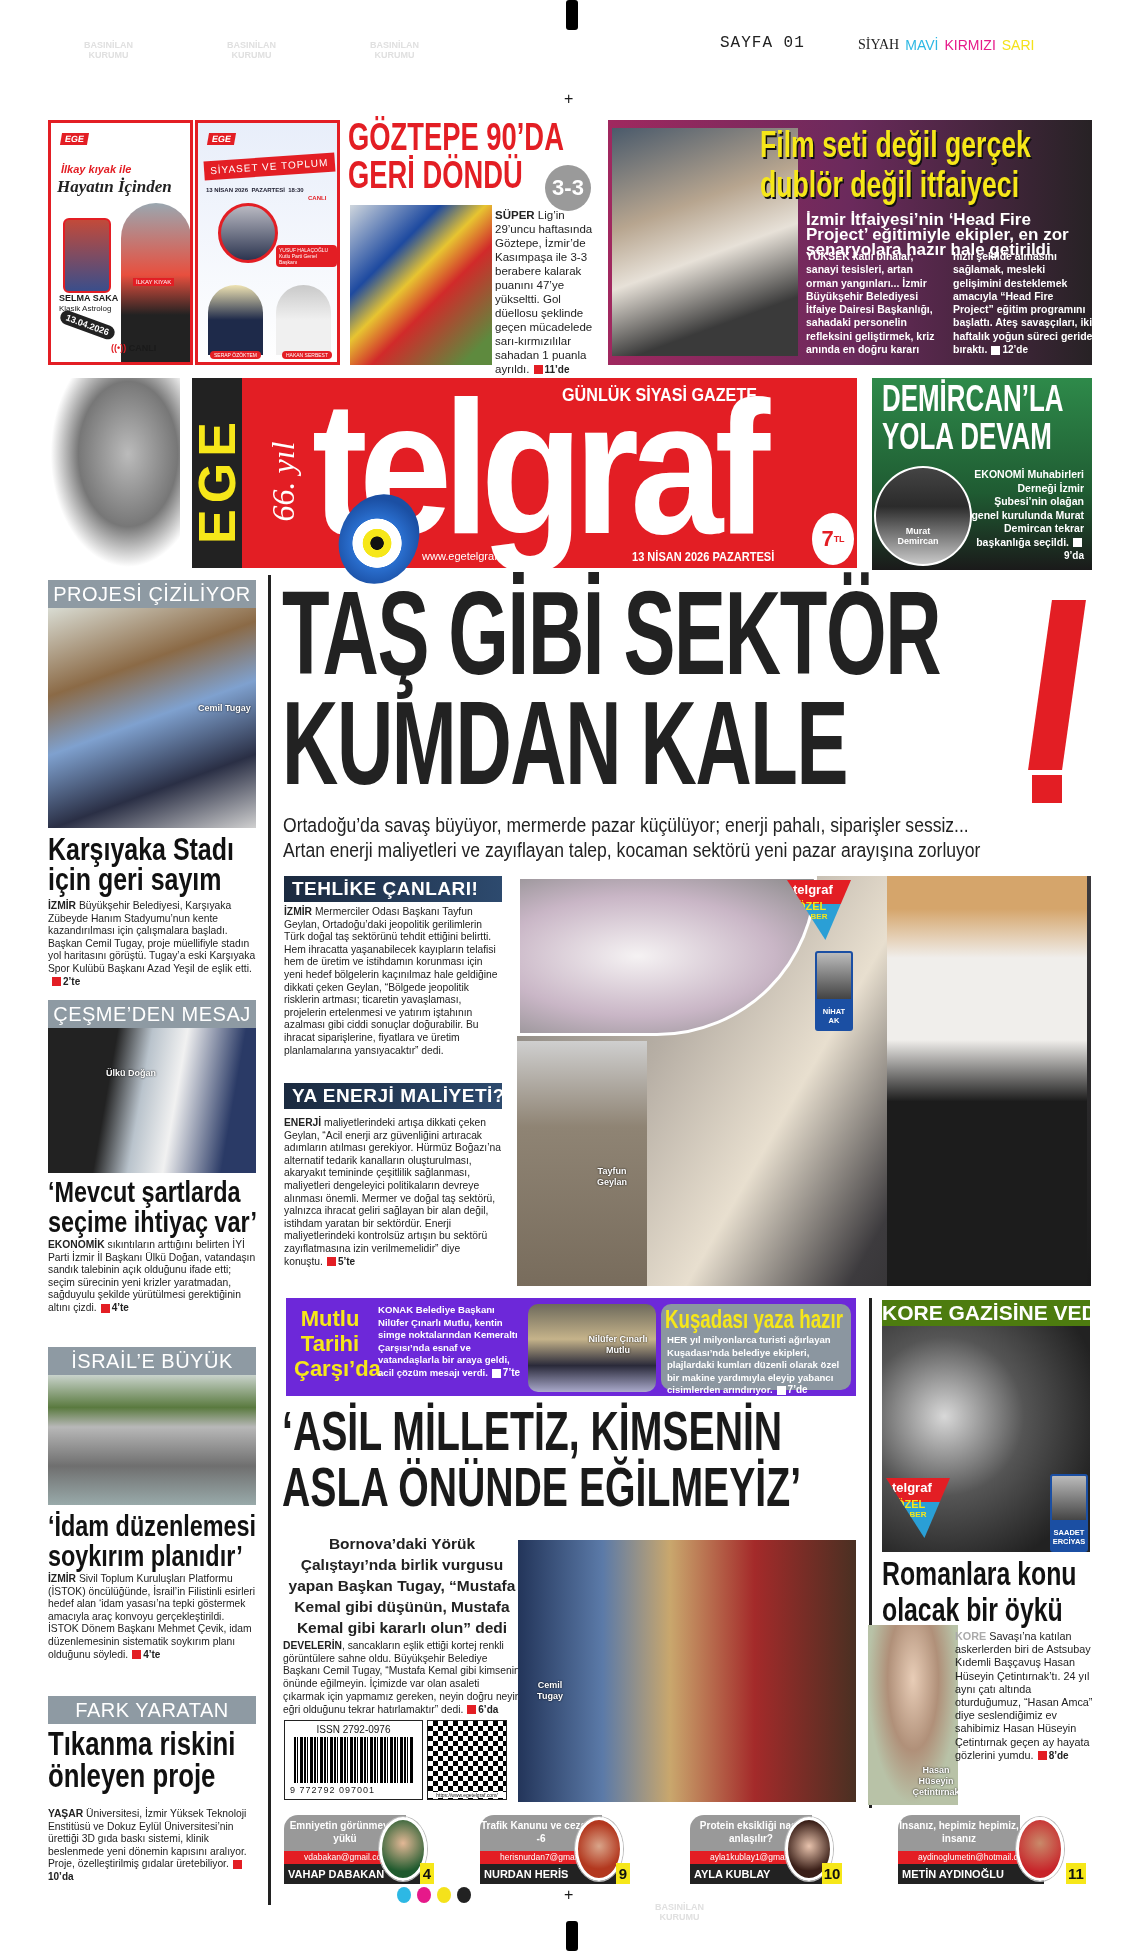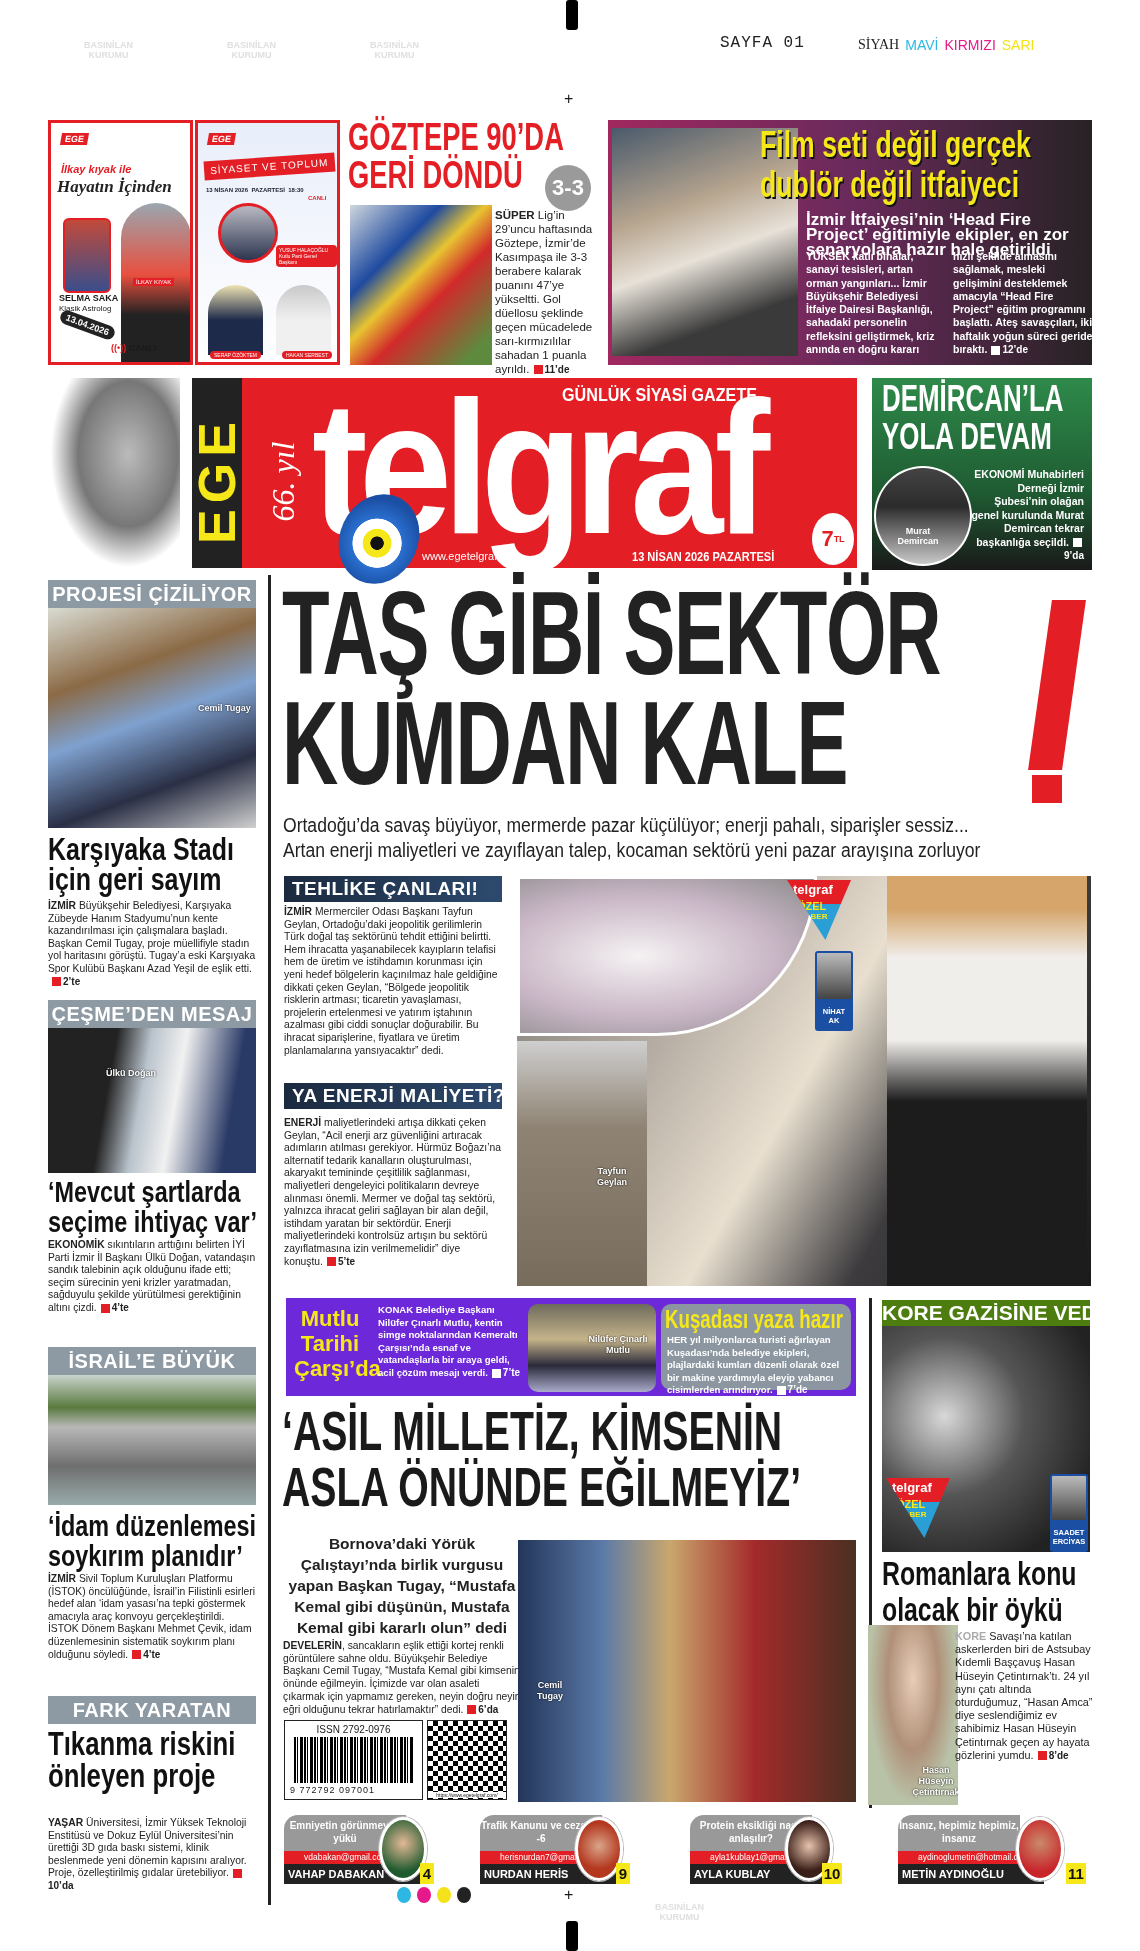--- a/index.html
+++ b/index.html
@@ -64,21 +64,21 @@
 .mast-url{position:absolute;left:230px;top:172px;color:#fff;font-size:11px}
 .mast-date{position:absolute;left:440px;top:171px;color:#fff;font-size:13px;font-weight:700;transform:scaleX(.85);transform-origin:left top}
 .mast-price{position:absolute;left:620px;top:135px;width:42px;height:52px;border-radius:50%;background:#fff;color:#e31e24;font-size:22px;font-weight:900;display:flex;align-items:center;justify-content:center}
 .demir{position:absolute;left:872px;top:378px;width:220px;height:192px;background:linear-gradient(#2e8a4a,#1f5b32 60%,#1a1a1a);overflow:hidden}
 .demir-title{position:absolute;left:10px;top:2px;color:#fff;font-size:36px;line-height:38px;font-weight:700;transform:scaleX(.72);transform-origin:left top;white-space:nowrap}
 .demir-photo{left:2px;top:88px;width:98px;height:100px;border-radius:50%;background:linear-gradient(#444,#2b2b2b 40%,#c9c9c9);border:2px solid #fff}
 .demir-cap{position:absolute;left:16px;top:148px;color:#fff;font-size:9px;text-align:center;font-weight:700}
 .demir-text{position:absolute;right:8px;top:90px;width:120px;text-align:right;color:#fff;font-size:10.5px;line-height:13.5px;font-weight:700}
 
 .lcol{position:absolute;left:48px;width:208px}
-.kicker-grey{background:#8e9aa3;color:#fff;font-size:20px;font-weight:700;text-align:center;line-height:28px;height:28px;overflow:hidden;letter-spacing:.5px}
+.kicker-grey{background:#8e9aa3;color:#fff;font-size:20px;font-weight:400;text-align:center;line-height:28px;height:28px;overflow:hidden;letter-spacing:.5px}
 .left-photo{width:208px;background:#aab}
 .hl-black{font-size:30px;line-height:30px;font-weight:900;color:#111;white-space:nowrap;transform:scaleX(.78);transform-origin:left top}
 .body-s{font-size:10.3px;line-height:12.6px;color:#222;font-weight:400}
 .divider-v{position:absolute;left:268px;top:575px;width:3px;height:1330px;background:#222}
 
 .main-hl{position:absolute;left:282px;top:578px;color:#222;font-size:118px;line-height:110px;font-weight:900;transform:scaleX(.66);transform-origin:left top;white-space:nowrap;letter-spacing:-2px}
 .main-ex{position:absolute;left:1040px;top:600px;width:34px;height:170px;background:#e31e24;transform:skewX(-8deg)}
 .main-dot{position:absolute;left:1032px;top:775px;width:30px;height:28px;background:#e31e24}
 .deck{position:absolute;left:283px;top:813px;color:#222;font-size:19.5px;line-height:25px;transform:scaleX(.9);transform-origin:left top;white-space:nowrap}
 .kicker-dark{background:linear-gradient(90deg,#1b2a3f,#2d4a6e);color:#fff;font-size:19px;font-weight:700;height:26px;line-height:26px;padding-left:8px;white-space:nowrap;letter-spacing:.5px}
@@ -269,21 +269,21 @@
   </div>
   <div class="body-s"><span class="lead">İZMİR</span> <span>Sivil Toplum Kuruluşları Platformu (İSTOK) öncülüğünde, İsrail’in Filistinli esirleri hedef alan ‘idam yasası’na tepki göstermek amacıyla araç konvoyu gerçekleştirildi. İSTOK Dönem Başkanı Mehmet Çevik, idam düzenlemesinin sistematik soykırım planı olduğunu söyledi.</span><span class="ref"></span><span class="refnum">4’te</span></div>
 </div>
 
 <div class="lcol" style="top:1696px">
   <div class="kicker-grey">FARK YARATAN BULUŞ</div>
   <div style="height:66px;margin-top:4px;overflow:hidden">
     <div class="hl-black" style="font-size:33px;line-height:32px">Tıkanma riskini</div>
     <div class="hl-black" style="font-size:33px;line-height:32px">önleyen proje</div>
   </div>
-  <div class="body-s" style="margin-top:23px"><span class="lead">YAŞAR</span> <span>Üniversitesi, İzmir Yüksek Teknoloji Enstitüsü ve Dokuz Eylül Üniversitesi’nin ürettiği 3D gıda baskı sistemi, klinik beslenmede yeni dönemin kapısını aralıyor. Proje, özelleştirilmiş gıdalar üretebiliyor.</span><span class="ref"></span><span class="refnum">10’da</span></div>
+  <div class="body-s" style="margin-top:14px"><span class="lead">YAŞAR</span> <span>Üniversitesi, İzmir Yüksek Teknoloji Enstitüsü ve Dokuz Eylül Üniversitesi’nin ürettiği 3D gıda baskı sistemi, klinik beslenmede yeni dönemin kapısını aralıyor. Proje, özelleştirilmiş gıdalar üretebiliyor.</span><span class="ref"></span><span class="refnum">10’da</span></div>
 </div>
 
 <div class="divider-v"></div>
 
 <div class="main-hl">
   <div>TAŞ GİBİ SEKTÖR</div>
   <div>KUMDAN KALE</div>
 </div>
 <div class="main-ex"></div>
 <div class="main-dot"></div>

